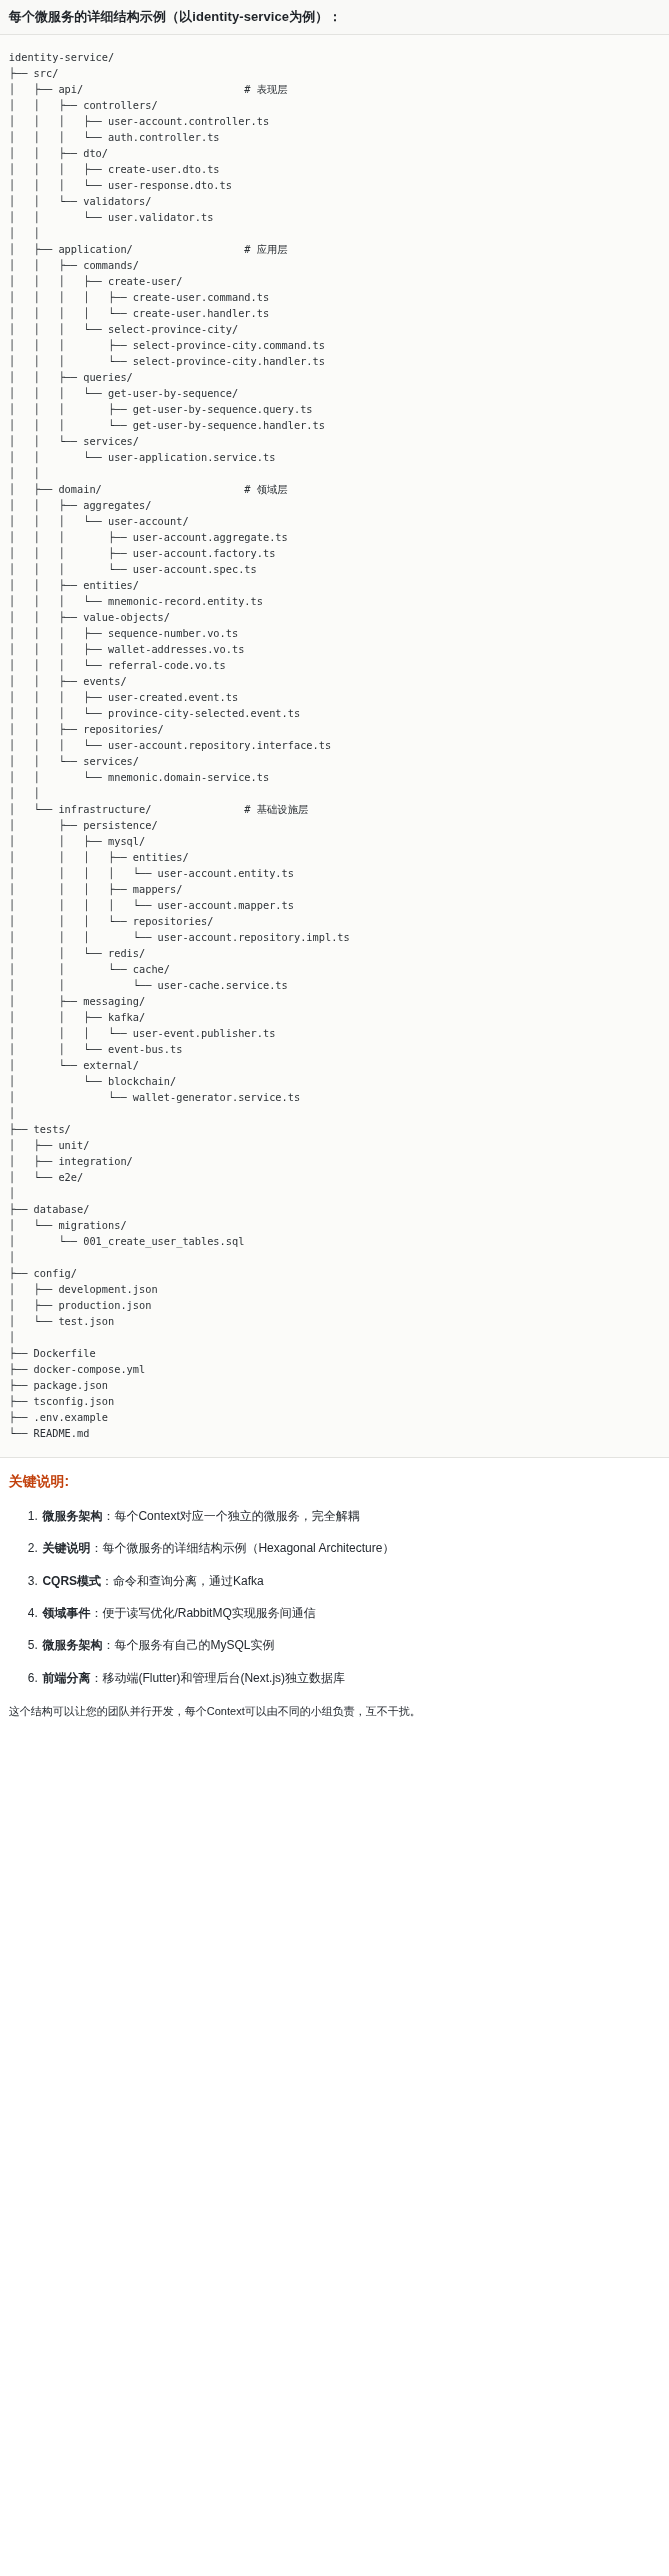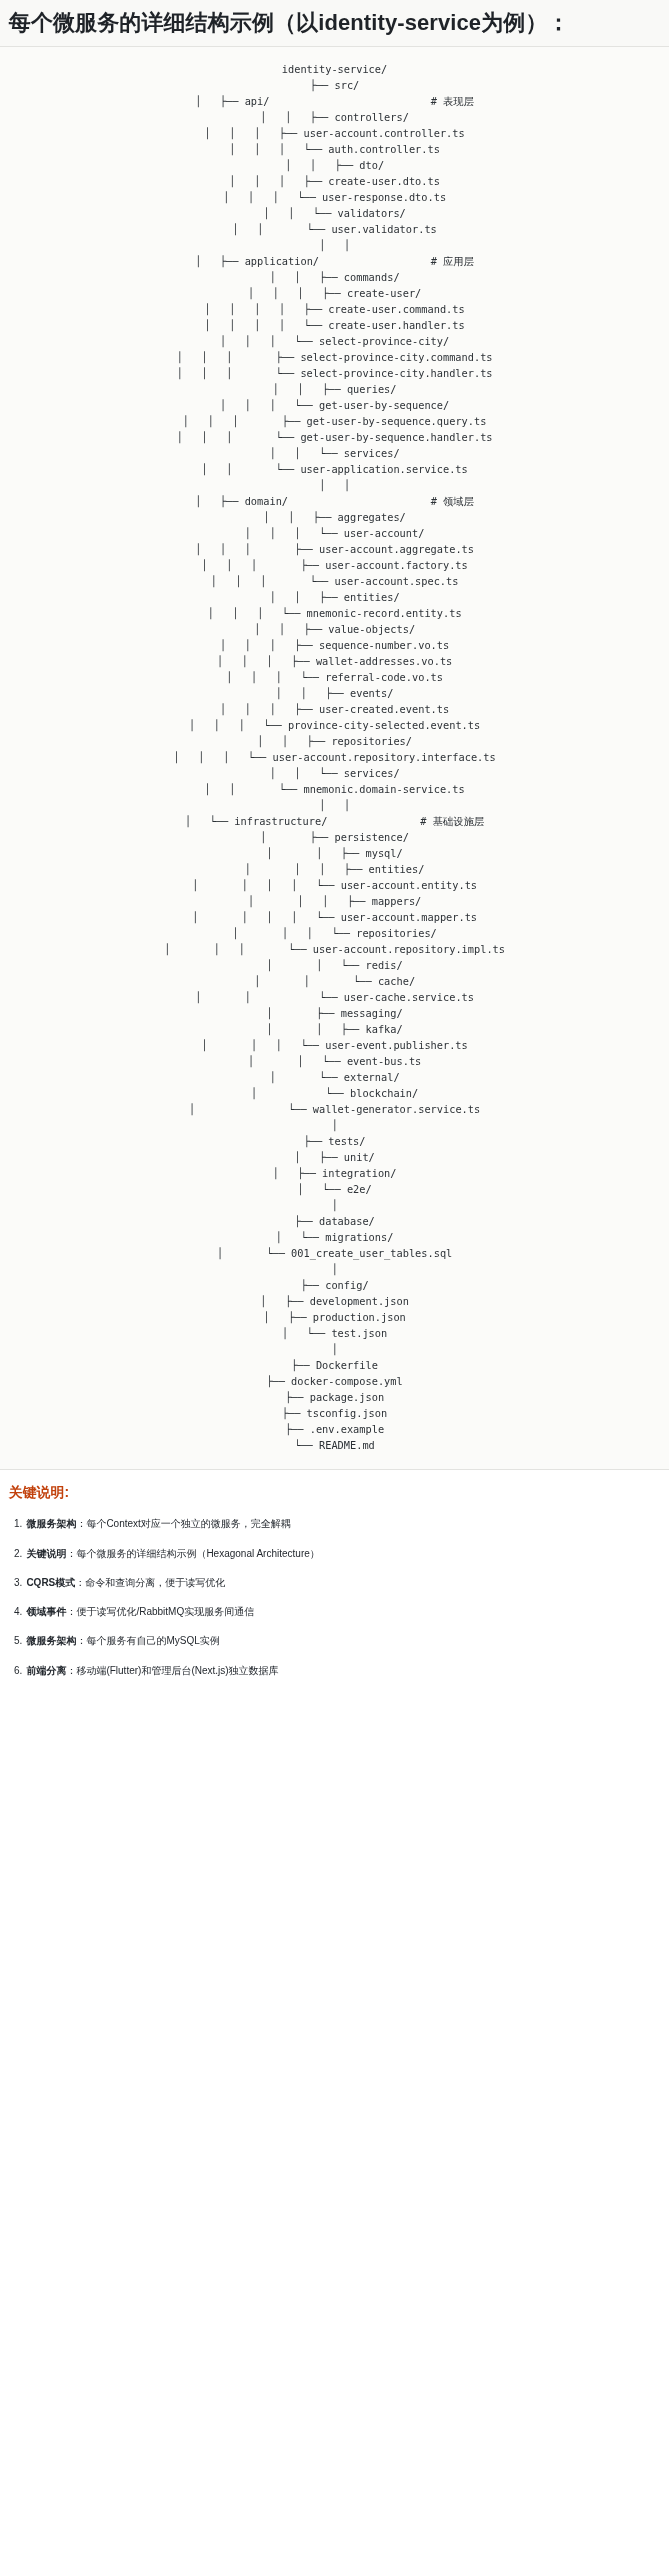--- a/index.html
+++ b/index.html
@@ -14,21 +14,21 @@
     -webkit-font-smoothing: antialiased;
   }
   .page {
     width: 669px;
     box-sizing: border-box;
     background: #ffffff;
   }
 
   
   .doc-heading {
-    font-size: 22px;
+    font-size: 13px;
     font-weight: 700;
     line-height: 1.3;
     color: #1f2328;
     padding: 8.8px 8.8px 8.8px 8.8px;
     margin: 0;
     background: #f9f9f7;
     letter-spacing: 0.1px;
   }
 
   .rule {
@@ -36,21 +36,20 @@
     background: #e3e3e0;
     width: 100%;
   }
 
   
   .codeblock {
     background: #fbfbf9;
     padding: 13.8px 8.8px 16.3px 8.8px;
     box-sizing: border-box;
     width: 669px;
-    text-align: center;
   }
   pre.tree {
     margin: 0;
     font-family: "DejaVu Sans Mono", "Liberation Mono", monospace;
     font-size: 10.3px;
     line-height: 16px;
     color: #2c3136;
     white-space: pre;
     tab-size: 4;
     letter-spacing: 0px;
@@ -62,24 +61,24 @@
     box-sizing: border-box;
   }
   .notes-title {
     font-size: 13.8px;
     font-weight: 700;
     color: #c2410c;
     margin: 0 0 13.8px 0;
     letter-spacing: 0.1px;
   }
   ol.notes-list {
-    margin: 0;
+    margin: 16px;
     padding: 0 0 0 16.3px;
     list-style: decimal;
-    font-size: 10px;
+    font-size: 12px;
     line-height: 1.55;
     color: #24292f;
   }
   ol.notes-list li {
     margin: 0 0 13.8px 0;
     padding-left: 1.3px;
   }
   ol.notes-list li strong {
     font-weight: 700;
   }
@@ -189,21 +188,22 @@
 └── README.md</pre>
   </div>
 
   <div class="rule"></div>
 
   <div class="notes">
     <div class="notes-title">关键说明:</div>
     <ol class="notes-list" id="notes-list">
         <li><strong>微服务架构</strong><span>：每个Context对应一个独立的微服务，完全解耦</span></li>
         <li><strong>关键说明</strong><span>：每个微服务的详细结构示例（Hexagonal Architecture）</span></li>
-        <li><strong>CQRS模式</strong><span>：命令和查询分离，便于读写优化</span></li>
+        <li><strong>CQRS模式</strong><span>：命令和查询分离，通过Kafka</span></li>
         <li><strong>领域事件</strong><span>：便于读写优化/RabbitMQ实现服务间通信</span></li>
         <li><strong>微服务架构</strong><span>：每个服务有自己的MySQL实例</span></li>
         <li><strong>前端分离</strong><span>：移动端(Flutter)和管理后台(Next.js)独立数据库</span></li>
       </ol>
+    <div class="closing">这个结构可以让您的团队并行开发，每个Context可以由不同的小组负责，互不干扰。</div>
   </div>
 
 </div>
 
 
 </body></html>

